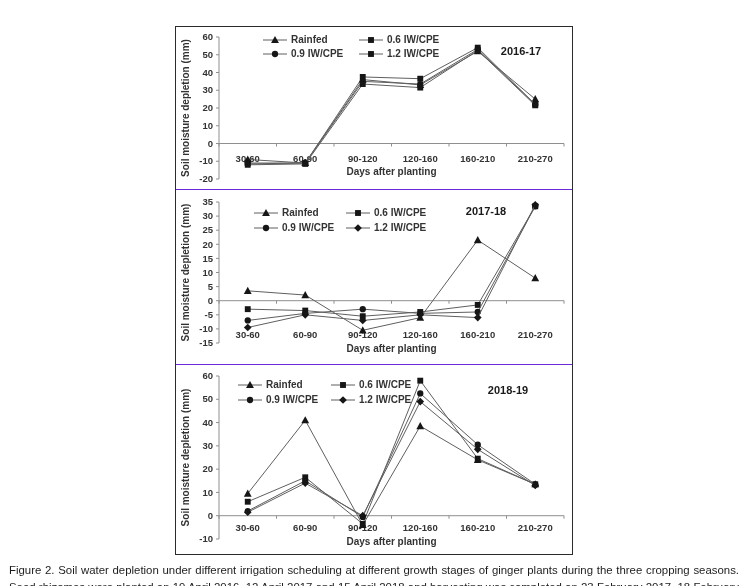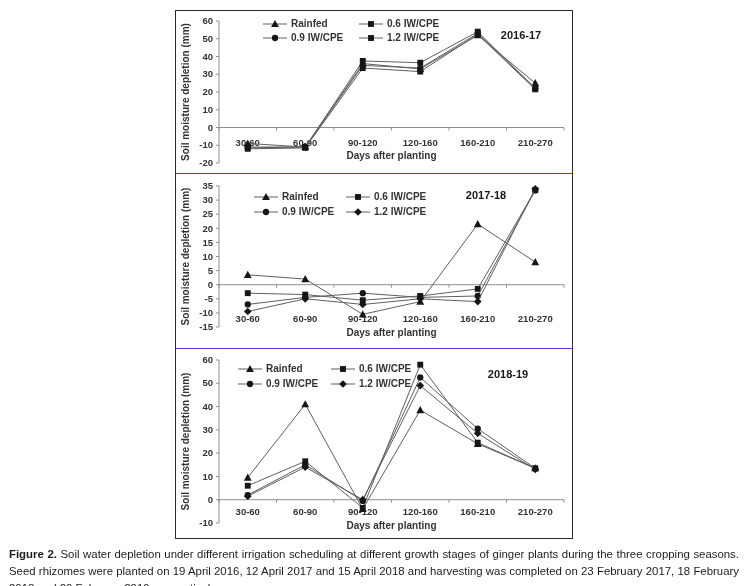--- a/index.html
+++ b/index.html
@@ -1,22 +1,22 @@
 <!DOCTYPE html>
 <html><head>
 <meta charset="utf-8">
 <style>
   html,body{margin:0;padding:0;background:#ffffff;width:748px;}
   body{font-family:"Liberation Sans", sans-serif;color:#222;}
-  .fig-wrap{width:396px;margin:10px auto 0 auto;border:1px solid #2b2b2b;background:#ef4444;}
+  .fig-wrap{width:396px;margin:26px auto 0 auto;border:1px solid #2b2b2b;background:#ef4444;}
   .panel{display:block;}
   .panel + .panel{border-top:1px solid #6d28d9;}
   svg.chart{display:block;background:#fff;}
   .caption{margin:7px 9px 0 9px;font-size:11.4px;line-height:1.48;text-align:justify;color:#1c1c1c;}
-  .caption b{font-weight:bold;}
+  .caption b{font-weight:normal;}
 </style>
 </head>
 <body>
 
 <div class="fig-wrap">
   <div class="panel">
     <svg class="chart" width="396" height="162">
         <g>
           <line x1="43" y1="10" x2="43" y2="152" stroke="#8f8f8f" stroke-width="1"></line>
           <line x1="40" y1="10" x2="43" y2="10" stroke="#8f8f8f" stroke-width="1"></line>

